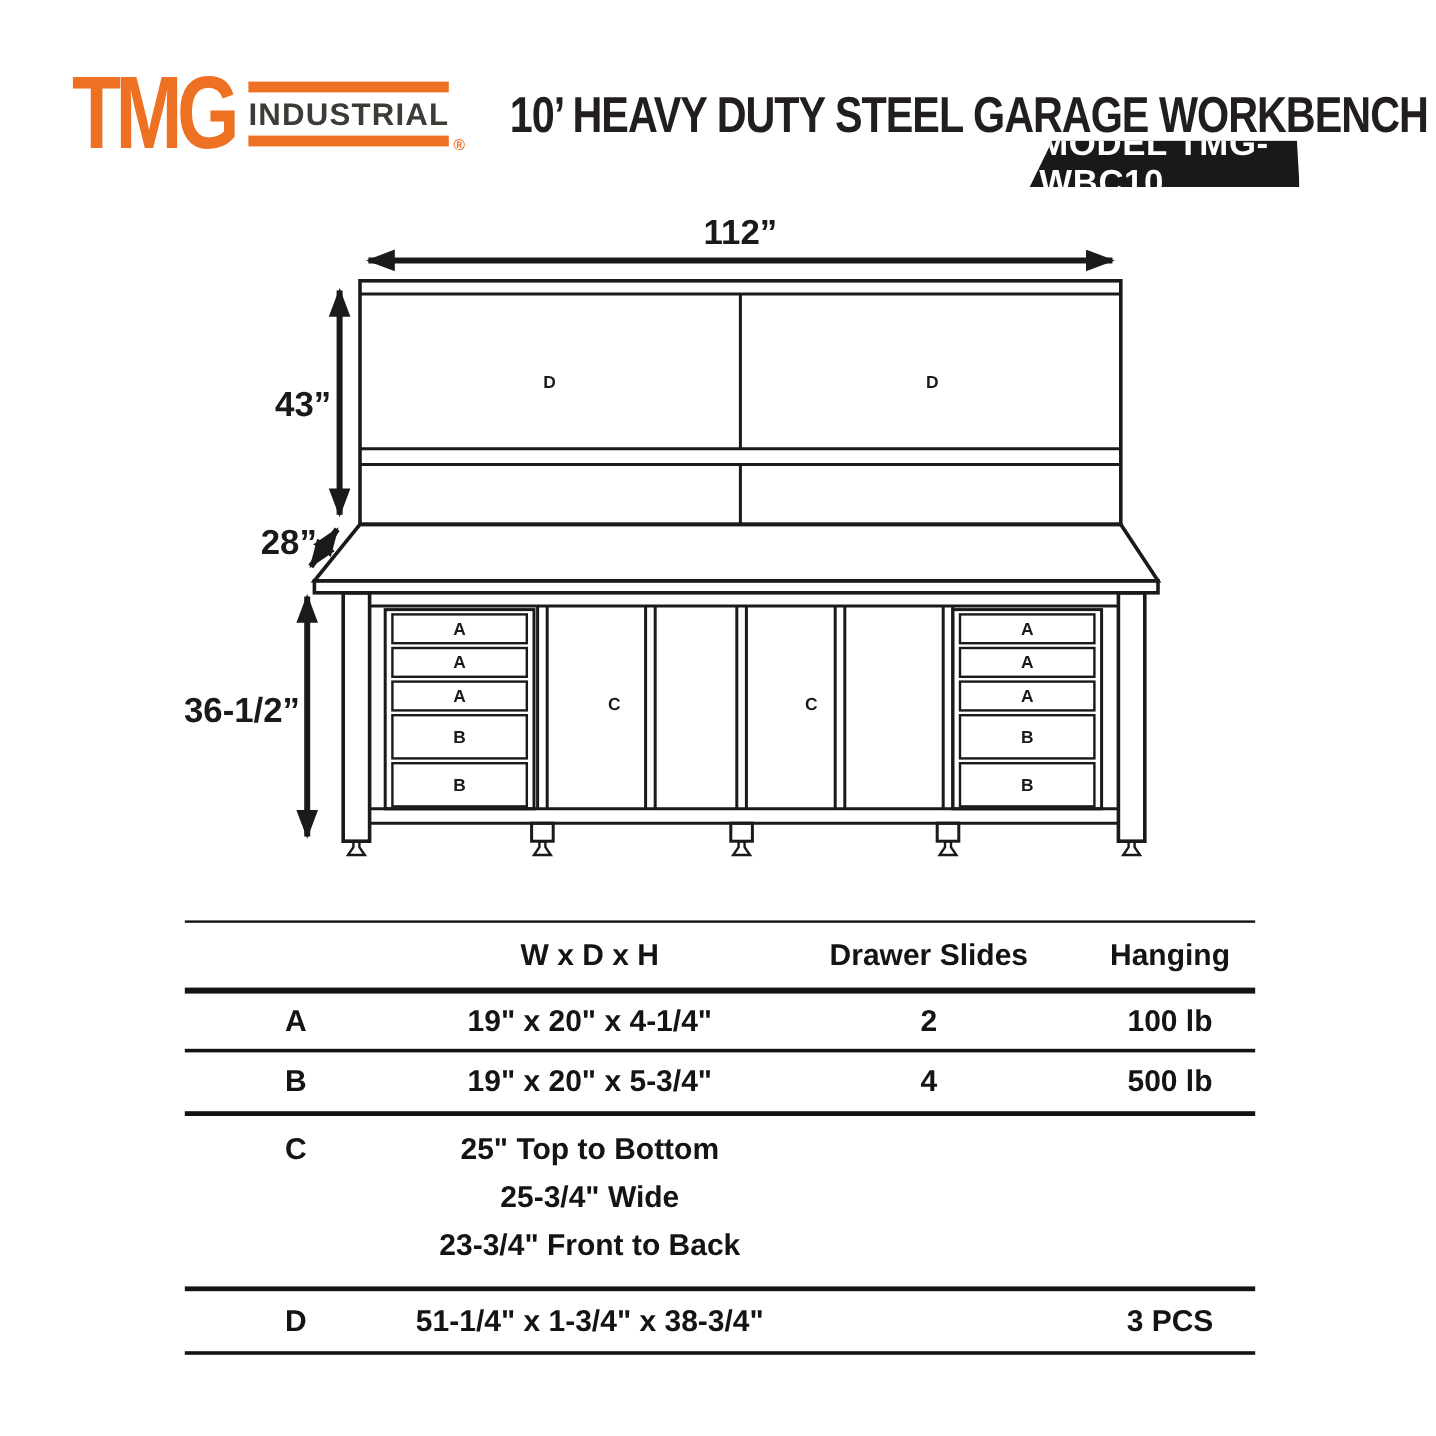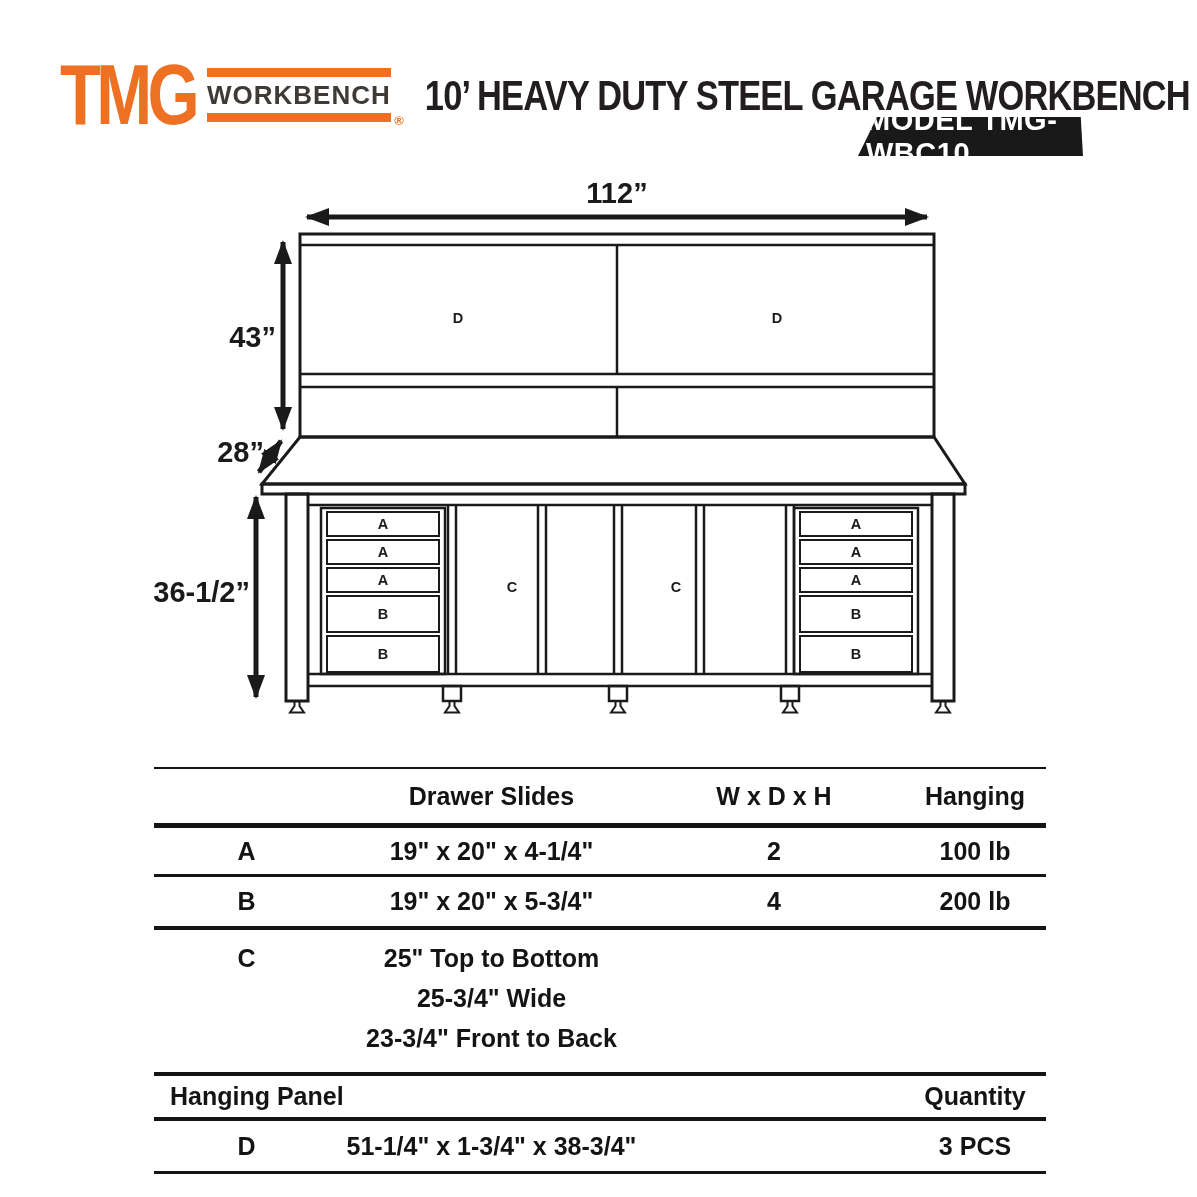--- a/index.html
+++ b/index.html
@@ -49,21 +49,21 @@
 </style>
 </head>
 <body>
 
 <div class="page">
 
   <div class="brand-tmg">TMG</div>
 
   <div class="brand-ind">
     <div class="bar"></div>
-    <div class="ind-text">WORKBENCH</div>
+    <div class="ind-text">INDUSTRIAL</div>
     <div class="bar"></div>
     <span class="reg">®</span>
   </div>
 
   <h1 class="title">10’ HEAVY DUTY STEEL GARAGE WORKBENCH</h1>
 
   <div class="badge">
     <span>MODEL TMG-WBC10</span>
   </div>
 
@@ -162,54 +162,50 @@
     <text class="dim-label" x="617" y="187" text-anchor="middle">112”</text>
     <text class="dim-label" x="276" y="331" text-anchor="end">43”</text>
     <text class="dim-label" x="264" y="446" text-anchor="end">28”</text>
     <text class="dim-label" x="250" y="586" text-anchor="end">36-1/2”</text>
   </svg>
 
   <div class="spec">
 
     <div class="trow r-head">
       <div></div>
+      <div>W x D x H</div>
       <div>Drawer Slides</div>
-      <div>W x D x H</div>
       <div>Hanging</div>
     </div>
 
     <div class="trow r-a">
       <div>A</div>
       <div>19" x 20" x 4-1/4"</div>
       <div>2</div>
       <div>100 lb</div>
     </div>
 
     <div class="trow r-b">
       <div>B</div>
       <div>19" x 20" x 5-3/4"</div>
       <div>4</div>
-      <div>200 lb</div>
+      <div>500 lb</div>
     </div>
 
     <div class="trow r-c">
       <div class="clabel">C</div>
       <div class="clines">
         <div>25" Top to Bottom</div>
         <div>25-3/4" Wide</div>
         <div>23-3/4" Front to Back</div>
       </div>
       <div></div>
       <div></div>
     </div>
 
-    <div class="trow r-hang">
-      <div class="hp">Hanging Panel</div>
-      <div>Quantity</div>
-    </div>
 
     <div class="trow r-d">
       <div>D</div>
       <div>51-1/4" x 1-3/4" x 38-3/4"</div>
       <div></div>
       <div>3 PCS</div>
     </div>
 
   </div>
 </div>

